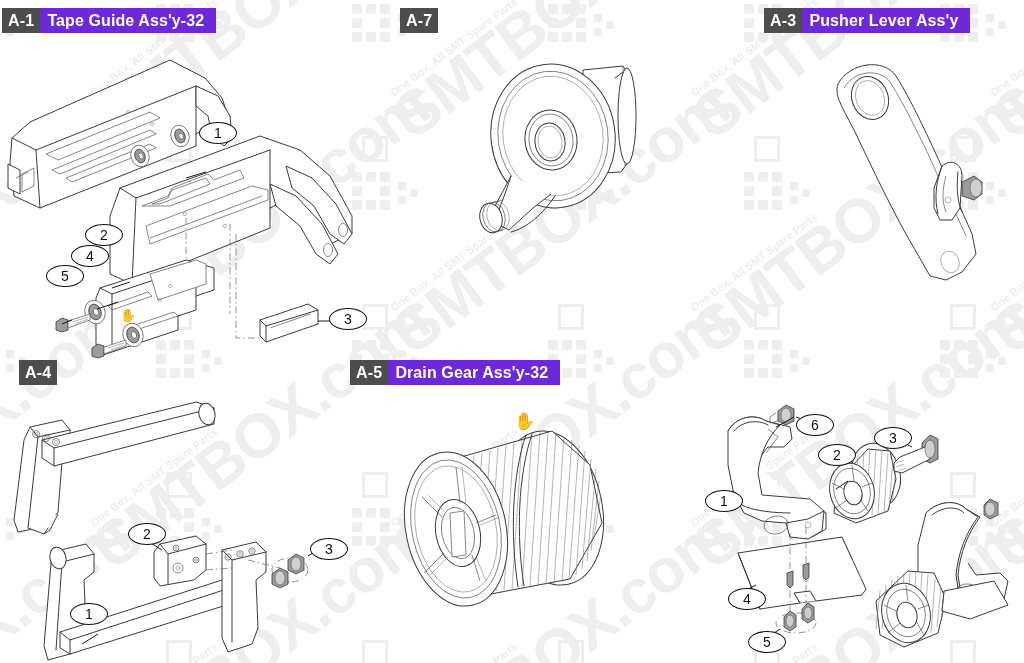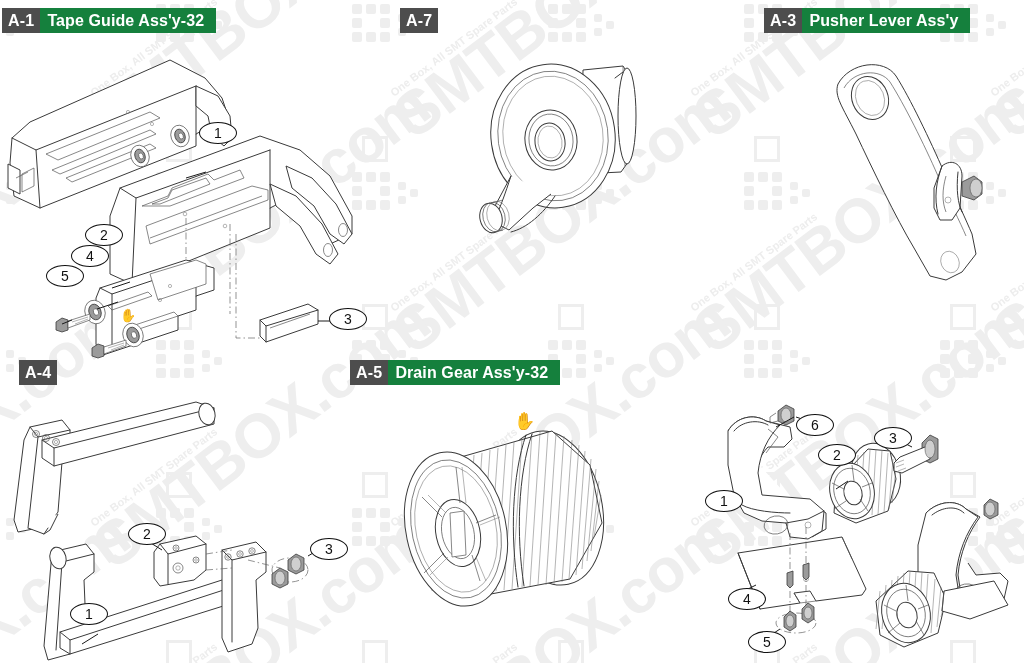--- a/index.html
+++ b/index.html
@@ -49,21 +49,21 @@
   }
 
   
   .panel {
     position: absolute;
     z-index: 3;
   }
   .panel-header {
     display: flex;
     align-items: stretch;
-    background: #15803d;
+    background: #6d28d9;
     height: 25px;
     width: max-content;
   }
   .panel-badge {
     background: #4d4d4d;
     color: #ffffff;
     font-size: 16px;
     font-weight: 700;
     line-height: 25px;
     padding: 0 6px;

